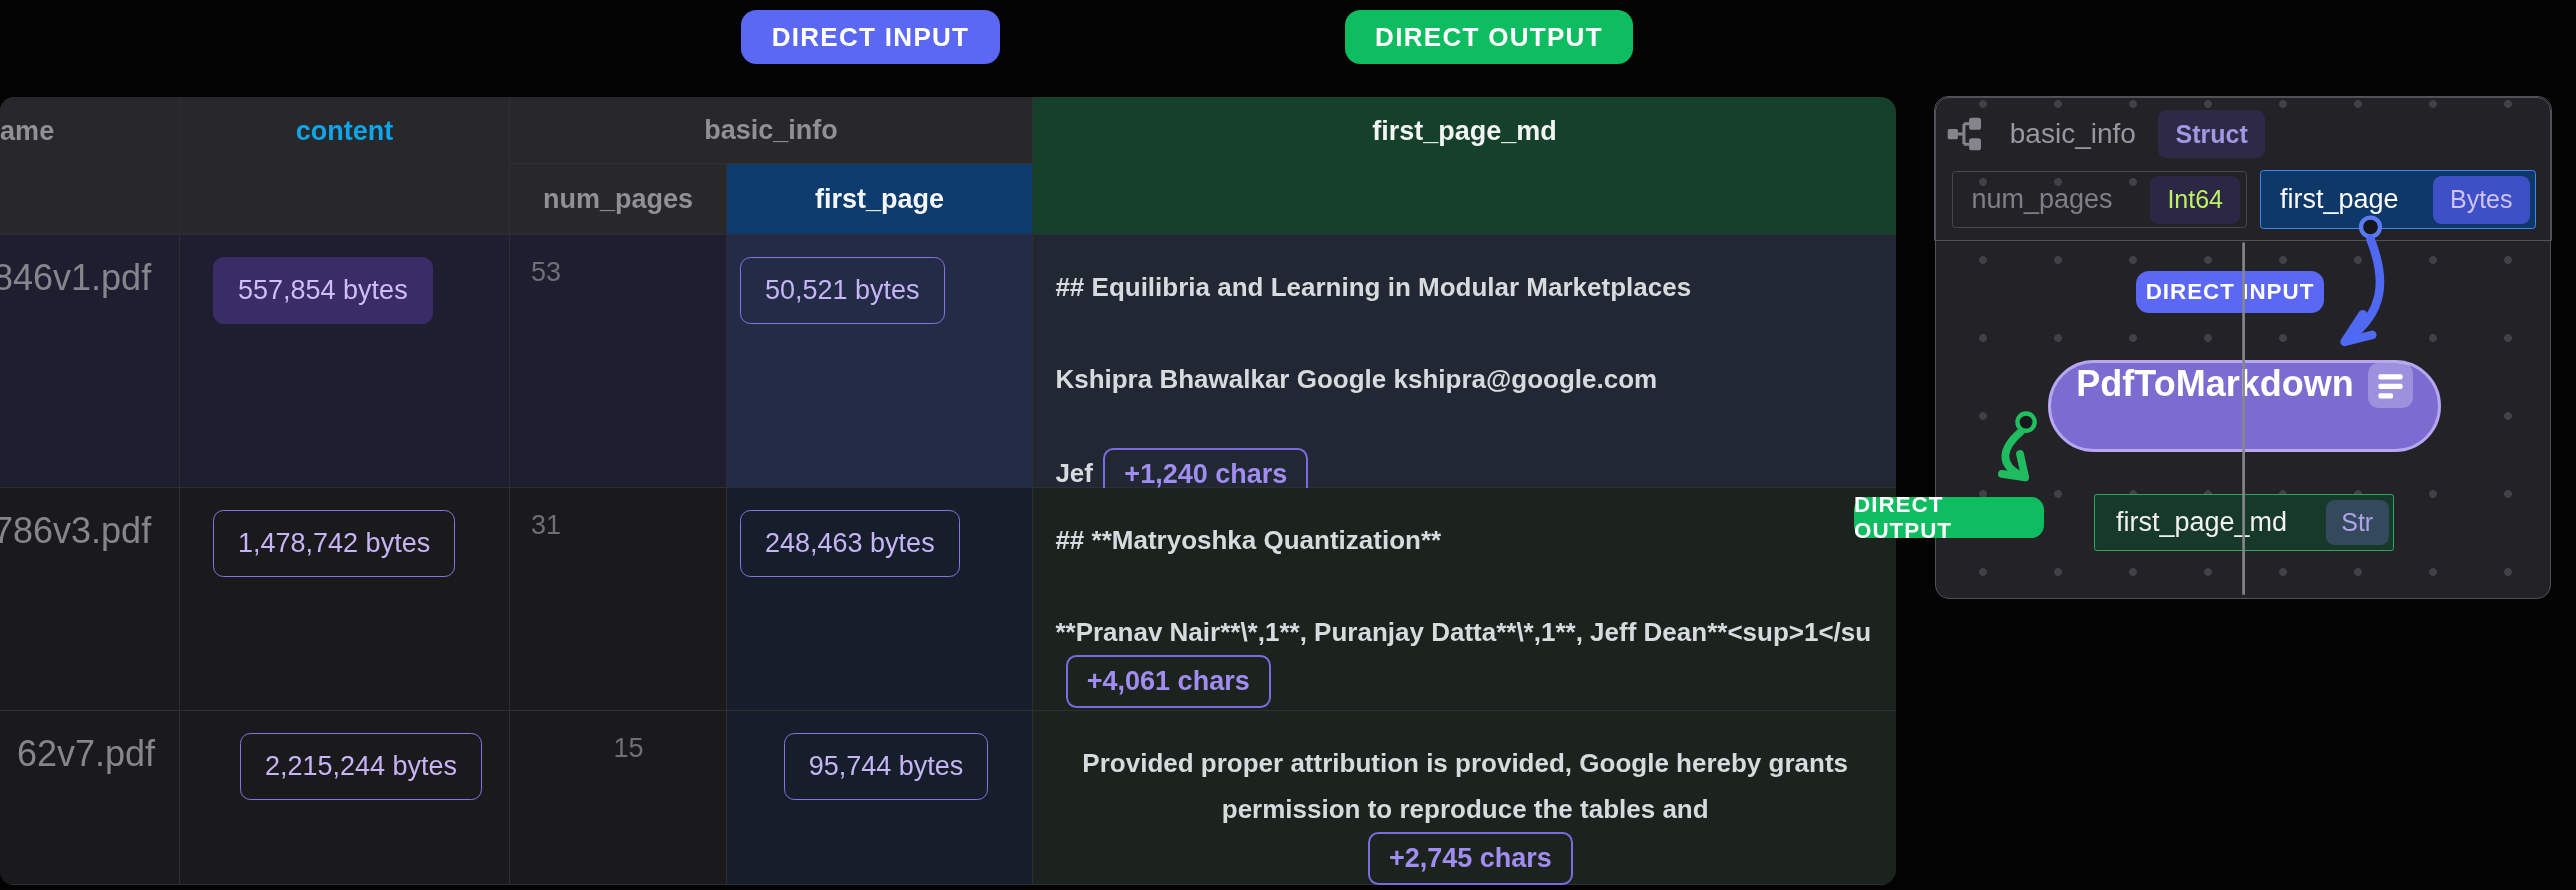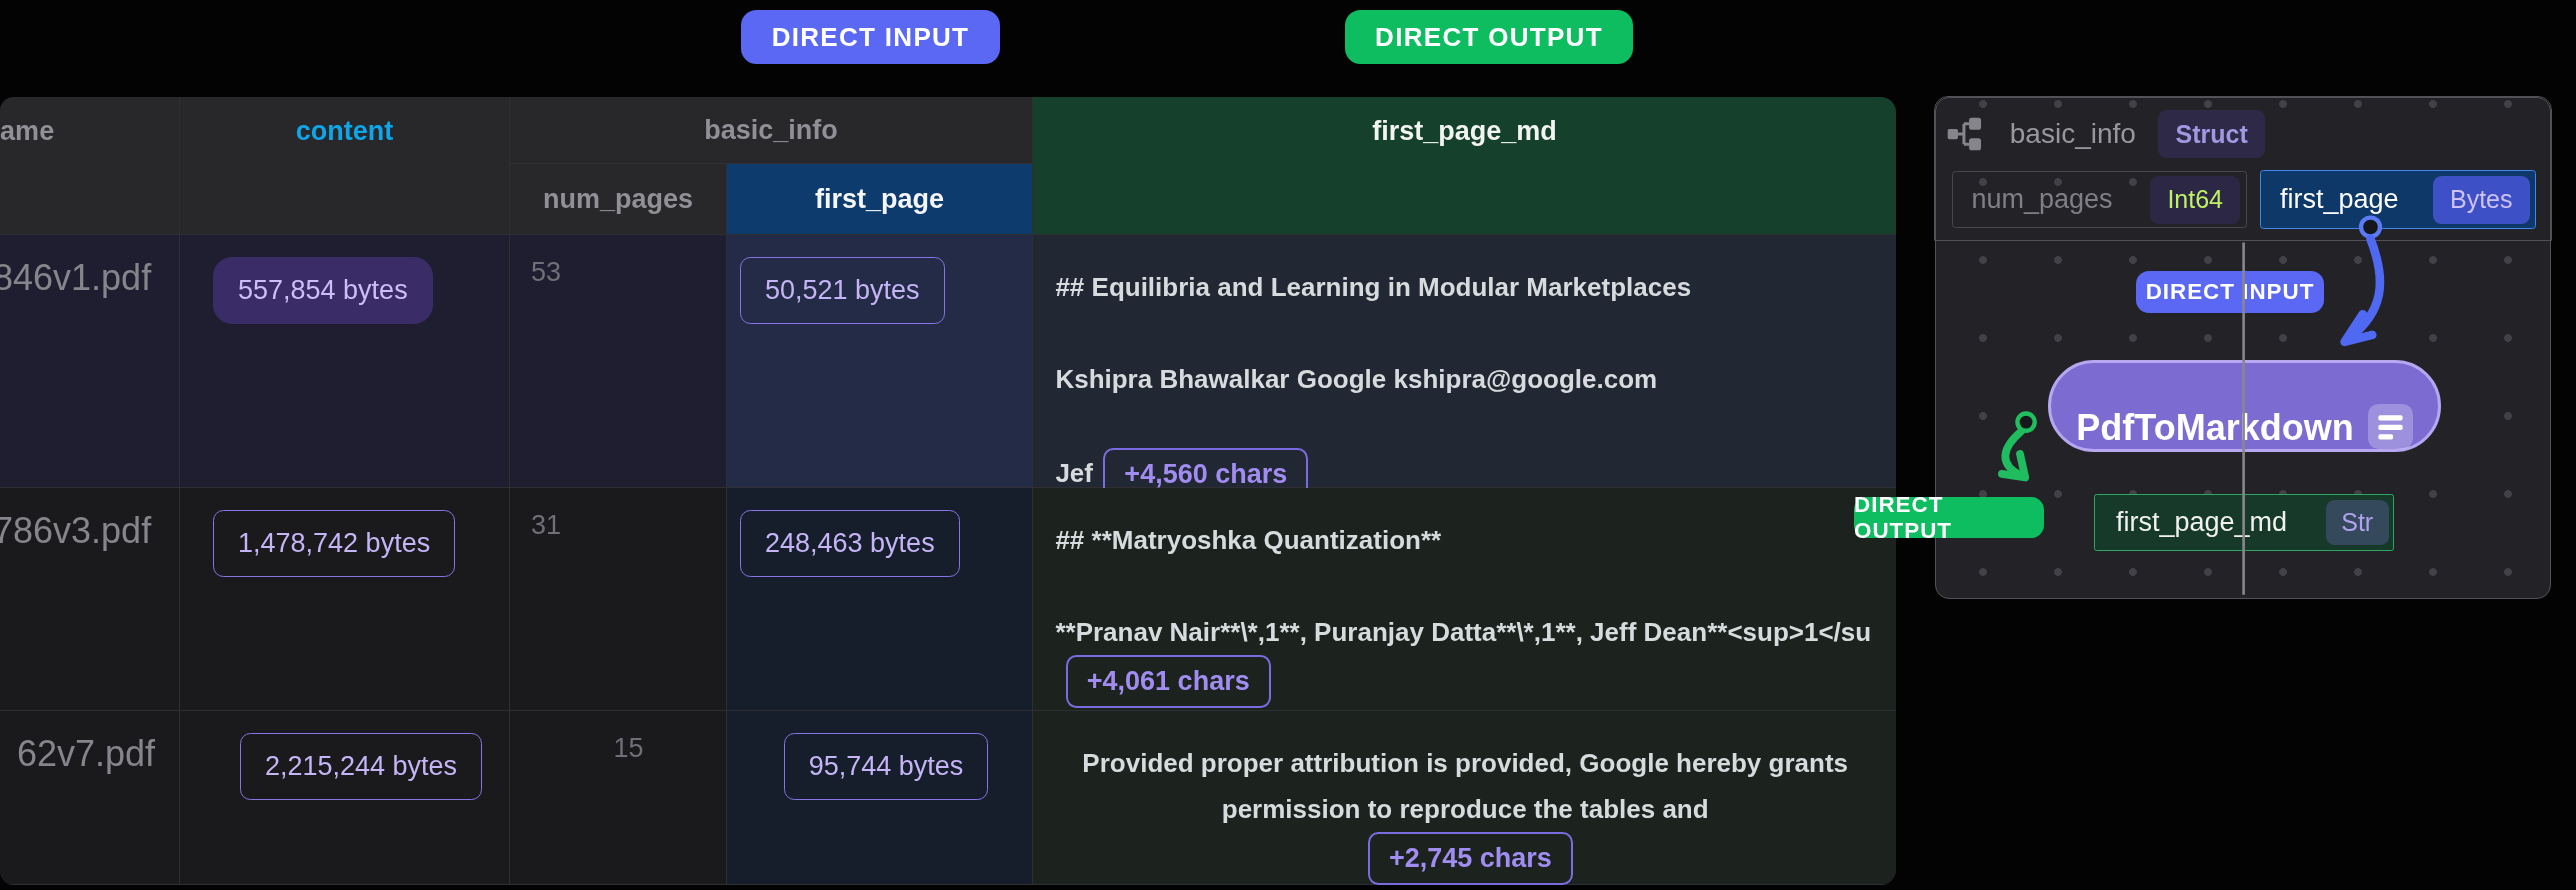--- a/index.html
+++ b/index.html
@@ -49,21 +49,21 @@
   .tr2 .cell.md,.tr3 .cell.md{background:#1c231f;}
 
   .name-cell{color:#85858c;font-size:36px;padding-top:22.4px;overflow:hidden;}
   .name-cell .lbl{display:inline-block;margin-left:-7px;}
   .num-cell{color:#6f6f77;font-size:27px;padding-top:22.4px;padding-left:21px;}
 
   .chip{
     display:inline-block;margin:21.6px 0 0 33px;padding:17.3px 24px;border-radius:10.4px;
     font-size:27px;color:#c5b4f6;border:1.7px solid #8775e6;background:transparent;white-space:nowrap;
   }
-  .chip.filled{background:#3a2c66;border-color:#3a2c66;color:#cebdf8;border-radius:19px;}
+  .chip.filled{background:#3a2c66;border-color:#3a2c66;color:#cebdf8;}
   .cell.fp .chip{margin-left:13px;}
 
   .md-cell{padding:28.5px 21px 0 22.4px;color:#d8dbde;font-size:26px;line-height:46px;font-weight:bold;}
   .md-text{white-space:pre-wrap;word-break:break-word;}
   .chars-chip{
     display:inline-block;vertical-align:middle;margin-left:10.4px;padding:10.4px 19px;
     border:2.6px solid #7b6be0;border-radius:10.4px;color:#a18df2;font-size:27px;line-height:29px;white-space:nowrap;
   }
 
   
@@ -98,21 +98,21 @@
   }
   .panel-badge.input{left:200px;top:173px;width:188px;height:42px;background:#5a68f4;}
   .tag-output{
     position:absolute;left:1854px;top:497px;width:190px;height:41px;background:#0fbd61;
     display:flex;align-items:center;justify-content:center;color:#fff;font-weight:700;
     font-size:22.4px;letter-spacing:1px;border-radius:13px;z-index:25;
   }
   .node{
     position:absolute;left:112px;top:262px;width:393px;height:92px;box-sizing:border-box;
     background:#7c6bd1;border:3.5px solid #b6a7f0;border-radius:47px;z-index:12;
-    display:flex;align-items:flex-end;justify-content:center;gap:14px;
+    display:flex;align-items:flex-start;justify-content:center;gap:14px;
     color:#ffffff;font-weight:700;font-size:36px;
   }
   .node-icon{width:45px;height:45px;border-radius:10.4px;background:rgba(255,255,255,.25);
              display:flex;align-items:center;justify-content:center;}
   .out-field{
     position:absolute;left:158px;top:396px;width:300px;height:57px;box-sizing:border-box;
     background:#17392a;border:1.7px solid #2fa564;border-radius:2.6px;z-index:12;
     display:flex;align-items:center;justify-content:space-between;padding:0 4.3px 0 21px;
   }
   .out-field .field-label{color:#f0f1f0;font-size:27px;}
@@ -149,21 +149,21 @@
 
   <div class="grid-row tr1">
     <div class="cell name-cell"><span class="lbl">846v1.pdf</span></div>
     <div class="cell"><span class="chip filled">557,854 bytes</span></div>
     <div class="cell num-cell"><span>53</span></div>
     <div class="cell fp"><span class="chip">50,521 bytes</span></div>
     <div class="cell md md-cell last"><span class="md-text">## Equilibria and Learning in Modular Marketplaces
 
 Kshipra Bhawalkar Google kshipra@google.com
 
-Jef</span><span class="chars-chip">+4,560 chars</span></div>
+Jef</span><span class="chars-chip">+1,240 chars</span></div>
   </div>
 
   <div class="grid-row tr2">
     <div class="cell name-cell"><span class="lbl">786v3.pdf</span></div>
     <div class="cell"><span class="chip">1,478,742 bytes</span></div>
     <div class="cell num-cell"><span>31</span></div>
     <div class="cell fp"><span class="chip">248,463 bytes</span></div>
     <div class="cell md md-cell last"><span class="md-text">## **Matryoshka Quantization**
 
 **Pranav Nair**\*,1**, Puranjay Datta**\*,1**, Jeff Dean**&lt;sup&gt;1&lt;/su</span><span class="chars-chip">+4,061 chars</span></div>

